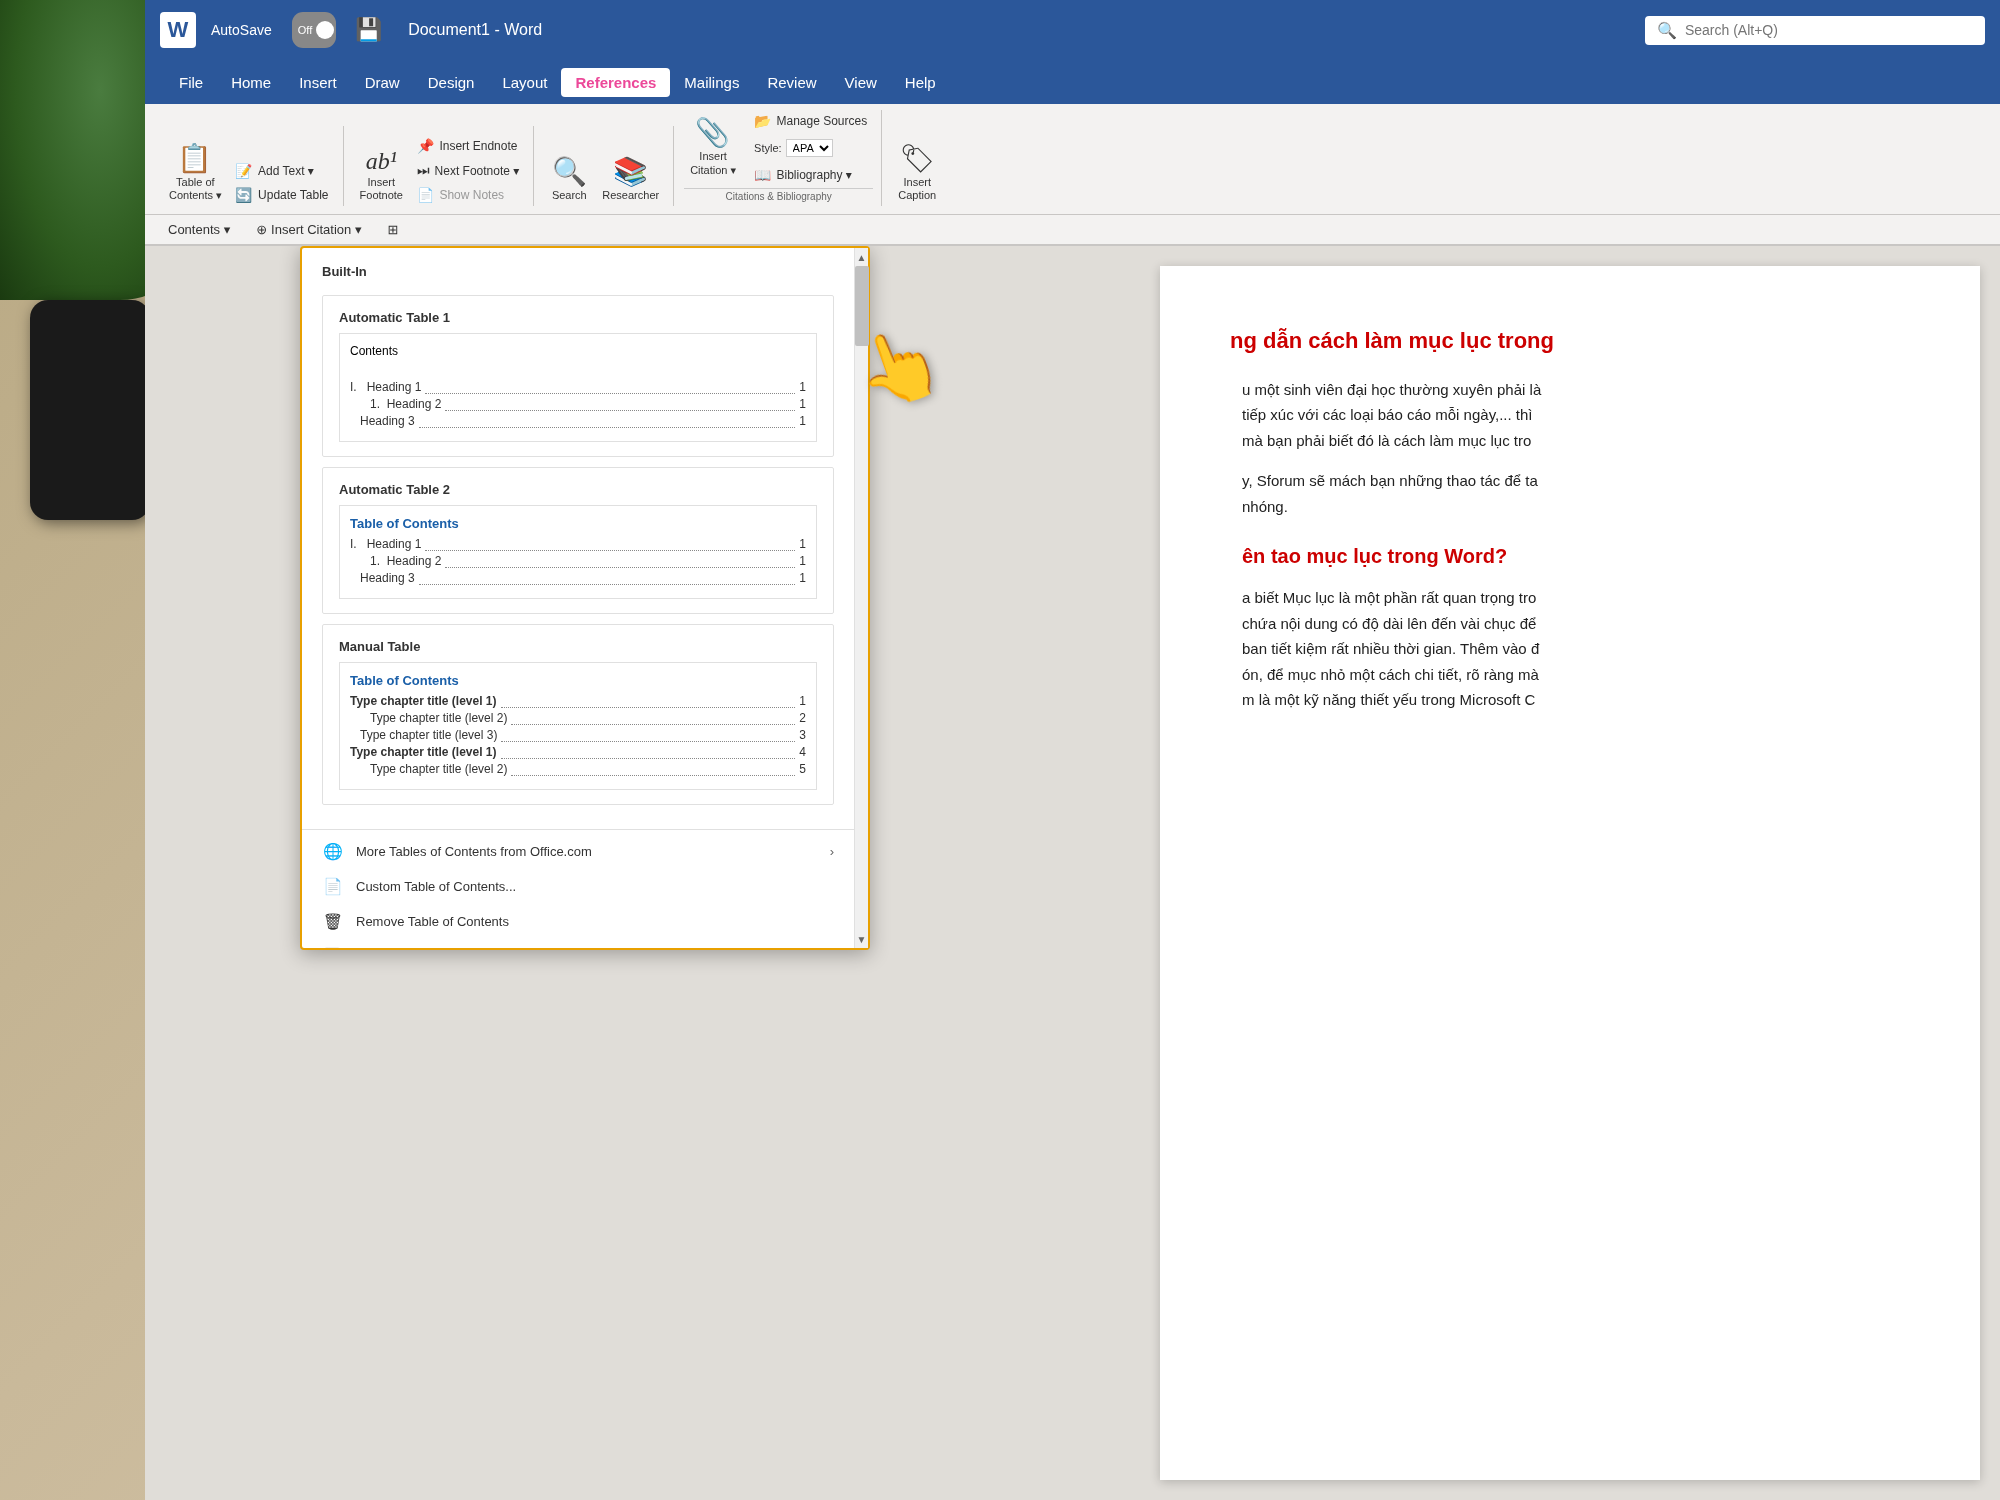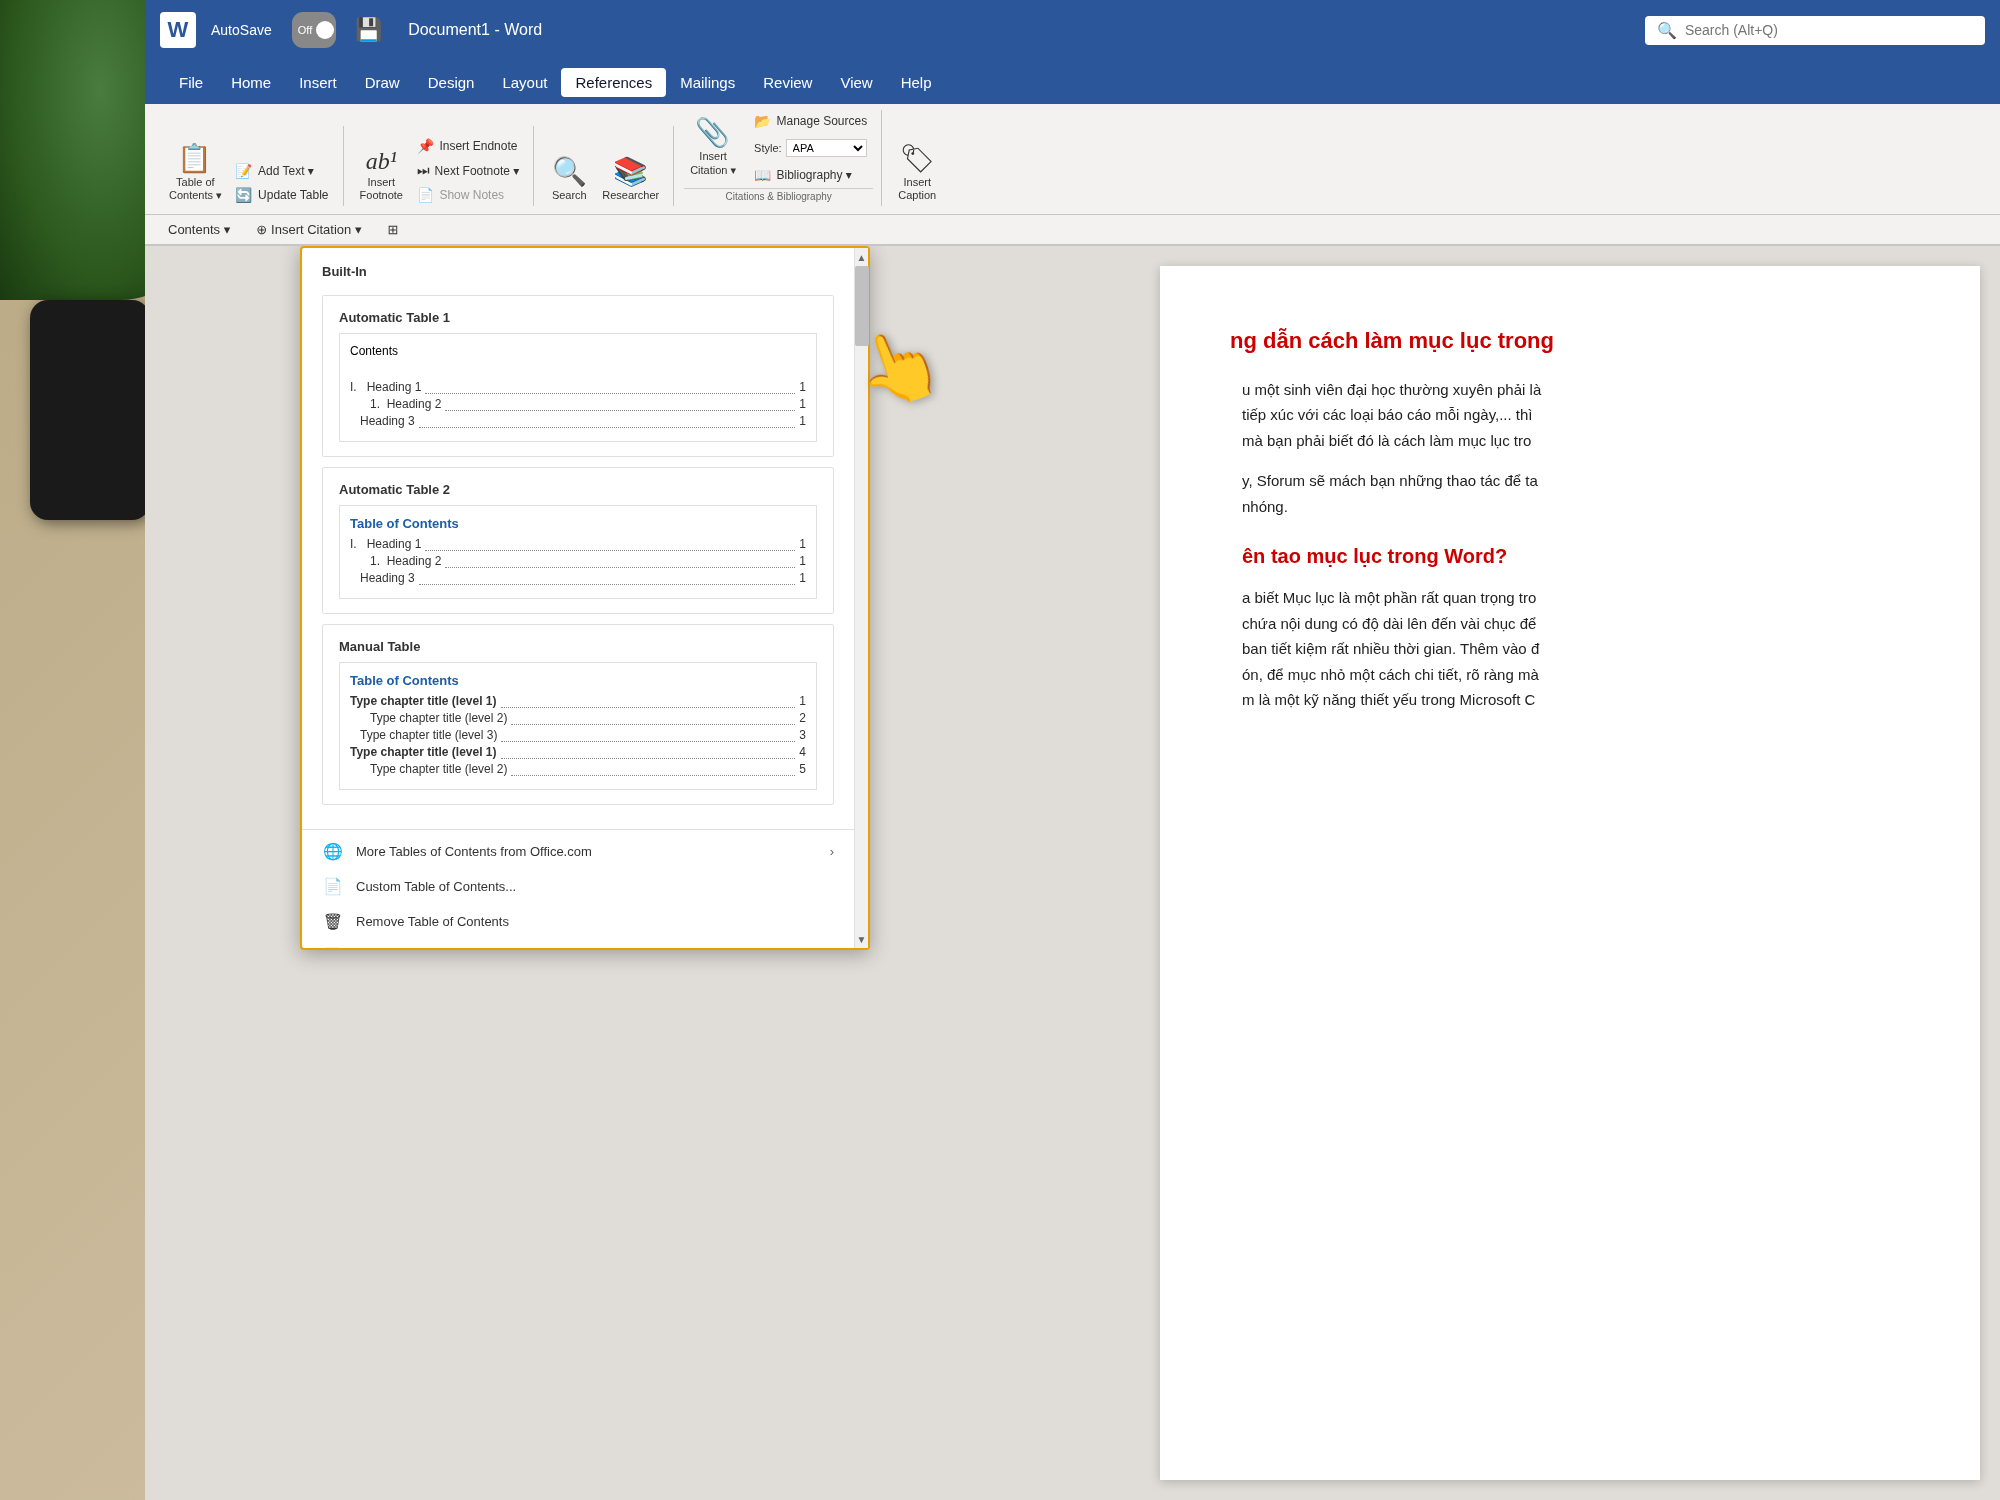--- a/index.html
+++ b/index.html
@@ -168,22 +168,22 @@
       cursor: pointer;
       white-space: nowrap;
     }
 
     .menu-item:hover, .menu-item.active {
       background: rgba(255,255,255,0.2);
     }
 
     .menu-item.active {
       background: white;
-      color: #0f172a;
-      font-weight: 400;
+      color: #ec4899;
+      font-weight: 700;
     }
 
     
     .ribbon {
       background: #f3f2f1;
       border-bottom: 1px solid #c8c6c4;
       padding: 6px 10px 8px;
       display: flex;
       align-items: flex-end;
       gap: 2px;
@@ -507,21 +507,21 @@
       font-size: 70px;
       transform: rotate(-20deg);
       filter: drop-shadow(2px 2px 4px rgba(0,0,0,0.3));
     }
 
     .style-select {
       border: 1px solid #ccc;
       background: white;
       font-size: 11px;
       padding: 1px 2px;
-      width: 81px;
+      width: 47px;
     }
   </style>
 </head>
 <body>
 
 <div class="bg-desk"></div>
 <div class="bg-plant"></div>
 <div class="bg-phone"></div>
 <div class="bg-keyboard"></div>
 

